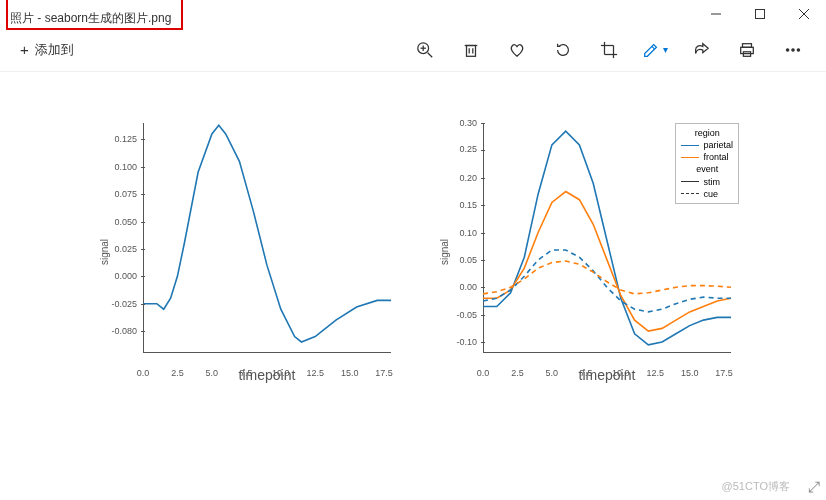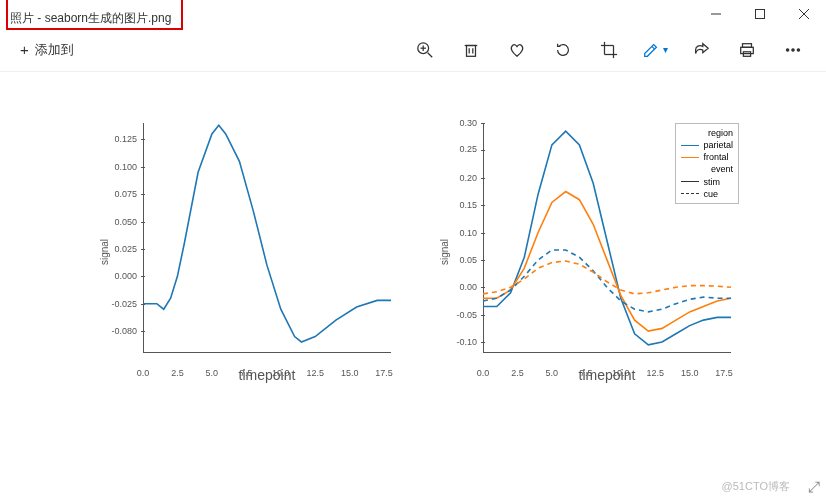--- a/index.html
+++ b/index.html
@@ -80,21 +80,21 @@
   }
   .xlabel {
     position:absolute; left:60px; width:248px; bottom:4px;
     text-align:center; font-size:14px; color:#555;
   }
   .legend {
     position:absolute; right:4px; top:6px;
     border:1px solid #bbb; background:#fff;
     font-size:9px; padding:3px 5px; line-height:1.35;
   }
-  .legend-title { font-size:9px; text-align:right; }
+  .legend-title { font-size:9px; text-align:center; }
   .legend-row { display:flex; align-items:center; gap:4px; }
   .legend-swatch { width:18px; height:0; border-top:1.5px solid; }
   .legend-swatch.dash { border-top-style:dashed; }
   svg.plot { position:absolute; left:60px; top:6px; width:248px; height:230px; overflow:visible; }
   svg.plot path { fill:none; stroke-width:1.6; }
   svg.plot path.dash { stroke-dasharray:5 4; }
   .watermark { position:absolute; right:36px; bottom:6px; font-size:11px; color:#bbb; }
   .resize { position:absolute; right:6px; bottom:4px; color:#888; font-size:15px; }
 </style>
 </head>

